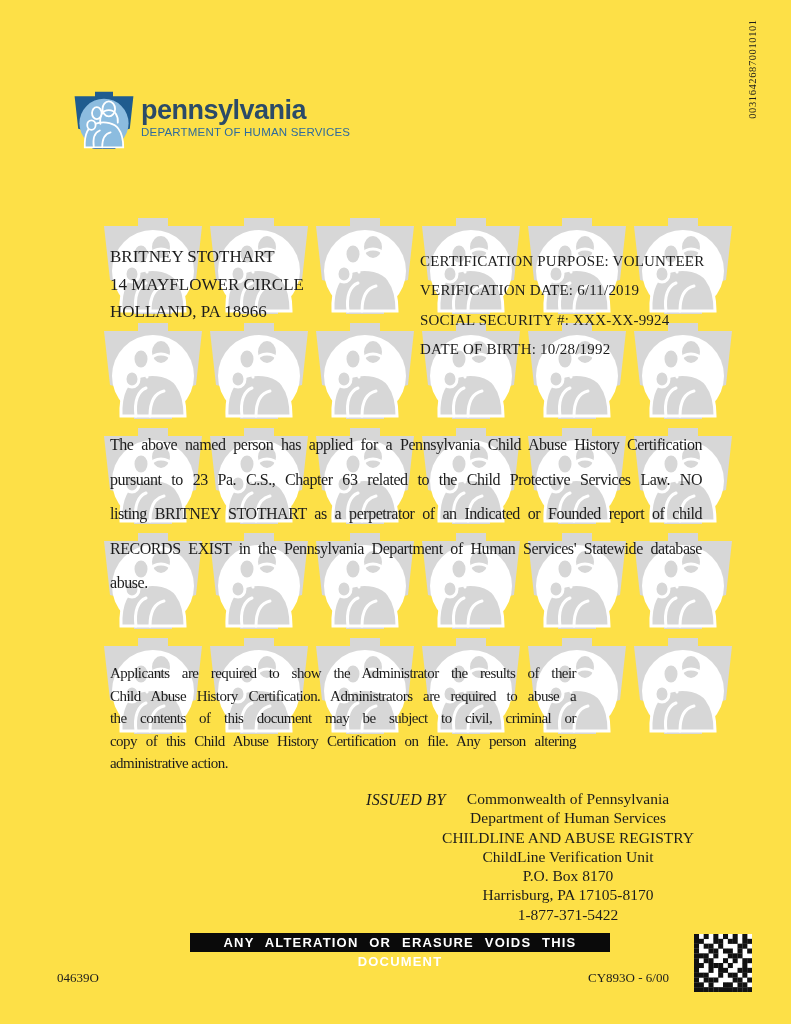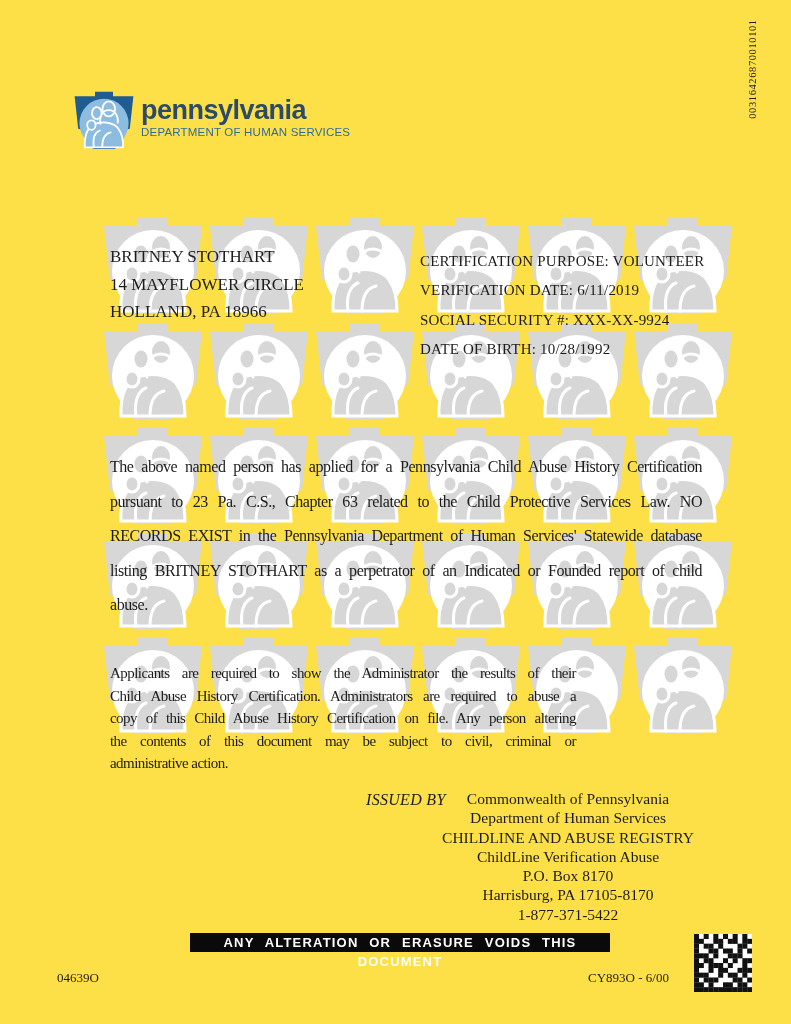--- a/index.html
+++ b/index.html
@@ -27,21 +27,21 @@
   .title{position:absolute;left:330px;top:95px;width:372px;text-align:center;
          font-size:23px;font-weight:bold;line-height:29px;letter-spacing:0.2px;}
 
   .serial{position:absolute;left:700px;top:62px;width:106px;height:14px;line-height:14px;
           text-align:center;font-size:10.5px;letter-spacing:0.6px;transform:rotate(-90deg);}
 
   .recipient{position:absolute;left:110px;top:243px;font-size:17px;line-height:27.5px;}
   .certinfo{position:absolute;left:420px;top:247px;font-size:15px;line-height:29.4px;letter-spacing:0.2px;}
 
   .statement{position:absolute;left:110px;top:428px;width:592px;
-             font-size:16px;line-height:34.6px;letter-spacing:-0.45px;margin-top:22px;}
+             font-size:16px;line-height:34.6px;letter-spacing:-0.45px;}
   .instructions{position:absolute;left:110px;top:662px;width:466px;
              font-size:15px;line-height:22.5px;letter-spacing:-0.55px;}
   .justify > div{text-align:justify;text-align-last:justify;}
   .justify > div:last-child{text-align-last:left;}
 
   .issued-label{position:absolute;left:366px;top:791px;font-size:16px;font-style:italic;letter-spacing:0.3px;}
   .issuer{position:absolute;left:436px;top:789px;width:264px;text-align:center;
           font-size:15.5px;line-height:19.3px;}
 
   .banner{position:absolute;left:190px;top:933px;width:420px;height:19px;
@@ -133,39 +133,39 @@
   <div class="certinfo">
       <div>CERTIFICATION PURPOSE: VOLUNTEER</div>
       <div>VERIFICATION DATE: 6/11/2019</div>
       <div>SOCIAL SECURITY #: XXX-XX-9924</div>
       <div>DATE OF BIRTH: 10/28/1992</div>
     </div>
 
   <div class="statement justify">
       <div>The above named person has applied for a Pennsylvania Child Abuse History Certification</div>
       <div>pursuant to 23 Pa. C.S., Chapter 63 related to the Child Protective Services Law. NO</div>
+      <div>listing BRITNEY STOTHART as a perpetrator of an Indicated or Founded report of child</div>
       <div>RECORDS EXIST in the Pennsylvania Department of Human Services' Statewide database</div>
-      <div>listing BRITNEY STOTHART as a perpetrator of an Indicated or Founded report of child</div>
       <div>abuse.</div>
     </div>
 
   <div class="instructions justify">
       <div>Applicants are required to show the Administrator the results of their</div>
       <div>Child Abuse History Certification. Administrators are required to abuse a</div>
+      <div>the contents of this document may be subject to civil, criminal or</div>
       <div>copy of this Child Abuse History Certification on file. Any person altering</div>
-      <div>the contents of this document may be subject to civil, criminal or</div>
       <div>administrative action.</div>
     </div>
 
   <div class="issued-label">ISSUED BY</div>
   <div class="issuer">
       <div>Commonwealth of Pennsylvania</div>
       <div>Department of Human Services</div>
       <div>CHILDLINE AND ABUSE REGISTRY</div>
-      <div>ChildLine Verification Abuse</div>
+      <div>ChildLine Verification Unit</div>
       <div>P.O. Box 8170</div>
       <div>Harrisburg, PA 17105-8170</div>
       <div>1-877-371-5422</div>
     </div>
 
   <div class="banner">ANY ALTERATION OR ERASURE VOIDS THIS DOCUMENT</div>
 
   <div class="form-num form-left">04639O</div>
   <div class="form-num form-right">CY893O - 6/00</div>
 

